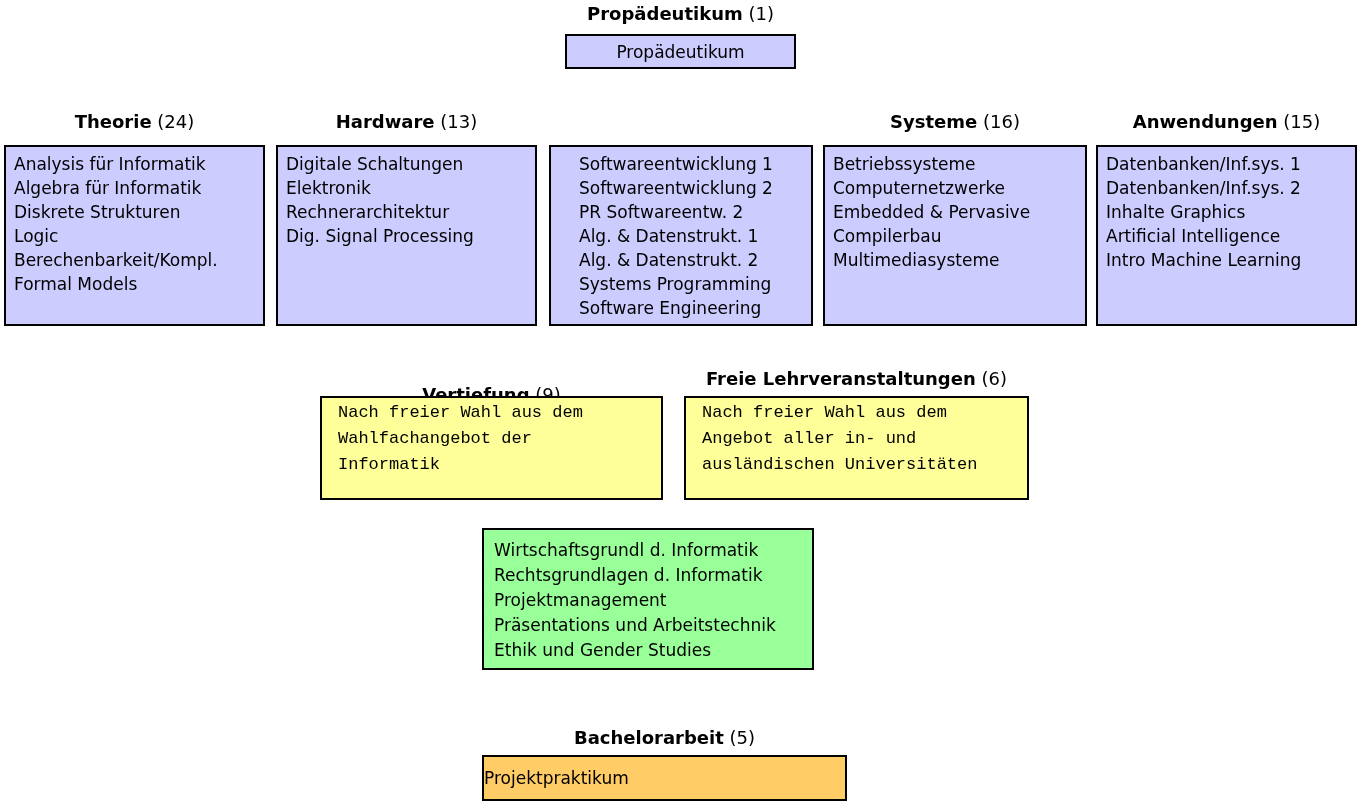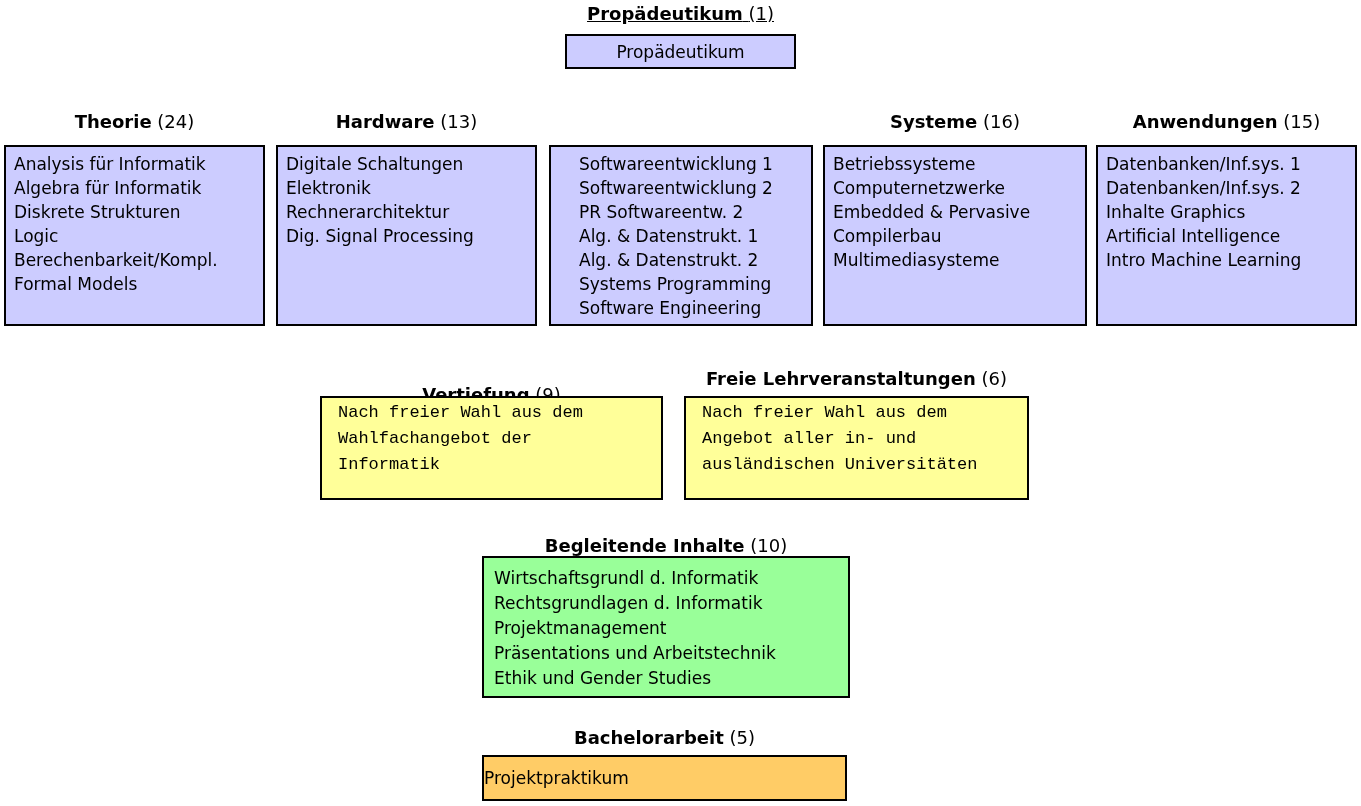--- a/index.html
+++ b/index.html
@@ -23,21 +23,21 @@
   .freeform { padding:2px 16px; line-height:26px;font-family:Liberation Mono, monospace; }
   .center-box { display:flex; align-items:center; justify-content:center; }
   .left-box { display:flex; align-items:center; }
   .green-list { padding:8px 10px; line-height:25px; }
 </style>
 </head>
 <body>
 
 <div class="canvas">
 
-  <div class="hdr" style="left:565px; top:2px; width:231px;text-decoration:underline;"><b>Propädeutikum</b> <span class="cnt">(1)</span></div>
+  <div class="hdr" style="left:565px; top:2px; width:231px;"><b>Propädeutikum</b> <span class="cnt">(1)</span></div>
   <div class="box center-box" style="left: 565px; top: 34px; width: 231px; height: 35px; background-color: rgb(204, 204, 255);">
     <span>Propädeutikum</span>
   </div>
 
   <div class="hdr" style="left:4px; top:110px; width:261px;"><b>Theorie</b> <span class="cnt">(24)</span></div>
   <div class="box list" style="left: 4px; top: 145px; width: 261px; height: 181px; background-color: rgb(204, 204, 255);">
     <div class="line">Analysis für Informatik</div>
     <div class="line">Algebra für Informatik</div>
     <div class="line">Diskrete Strukturen</div>
     <div class="line">Logic</div>
@@ -90,21 +90,21 @@
   </div>
 
   <div class="hdr" style="left:684px; top:367px; width:345px;"><b>Freie Lehrveranstaltungen</b> <span class="cnt">(6)</span></div>
   <div class="box freeform" style="left: 684px; top: 396px; width: 345px; height: 104px; background-color: rgb(255, 255, 153);">
     <div class="line">Nach freier Wahl aus dem</div>
     <div class="line">Angebot aller in- und</div>
     <div class="line">ausländischen Universitäten</div>
   </div>
 
   <div class="hdr" style="left:482px; top:534px; width:368px;"><b>Begleitende Inhalte</b> <span class="cnt">(10)</span></div>
-  <div class="box green-list" style="left: 482px; top: 556px; width: 368px; height: 142px; background-color: rgb(153, 255, 153);">
+  <div class="box green-list" style="left: 482px; top: 528px; width: 332px; height: 142px; background-color: rgb(153, 255, 153);">
     <div class="line">Wirtschaftsgrundl d. Informatik</div>
     <div class="line">Rechtsgrundlagen d. Informatik</div>
     <div class="line">Projektmanagement</div>
     <div class="line">Präsentations und Arbeitstechnik</div>
     <div class="line">Ethik und Gender Studies</div>
   </div>
 
   <div class="hdr" style="left:482px; top:726px; width:365px;"><b>Bachelorarbeit</b> <span class="cnt">(5)</span></div>
   <div class="box left-box" style="left: 482px; top: 755px; width: 365px; height: 46px; background-color: rgb(255, 204, 102);">
     <span>Projektpraktikum</span>

